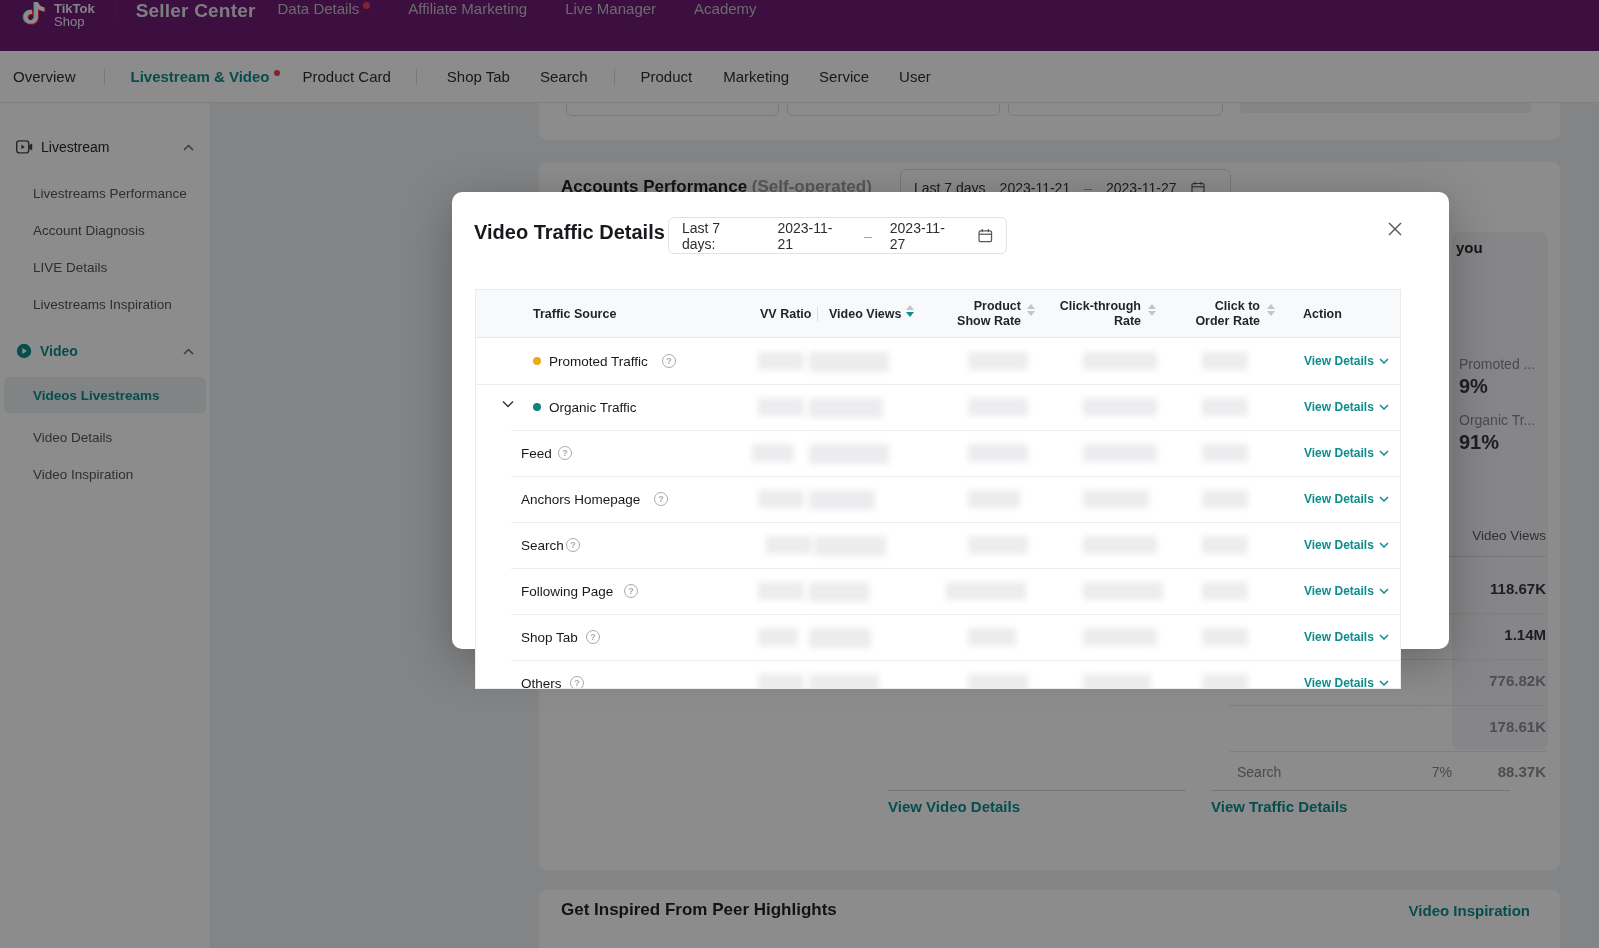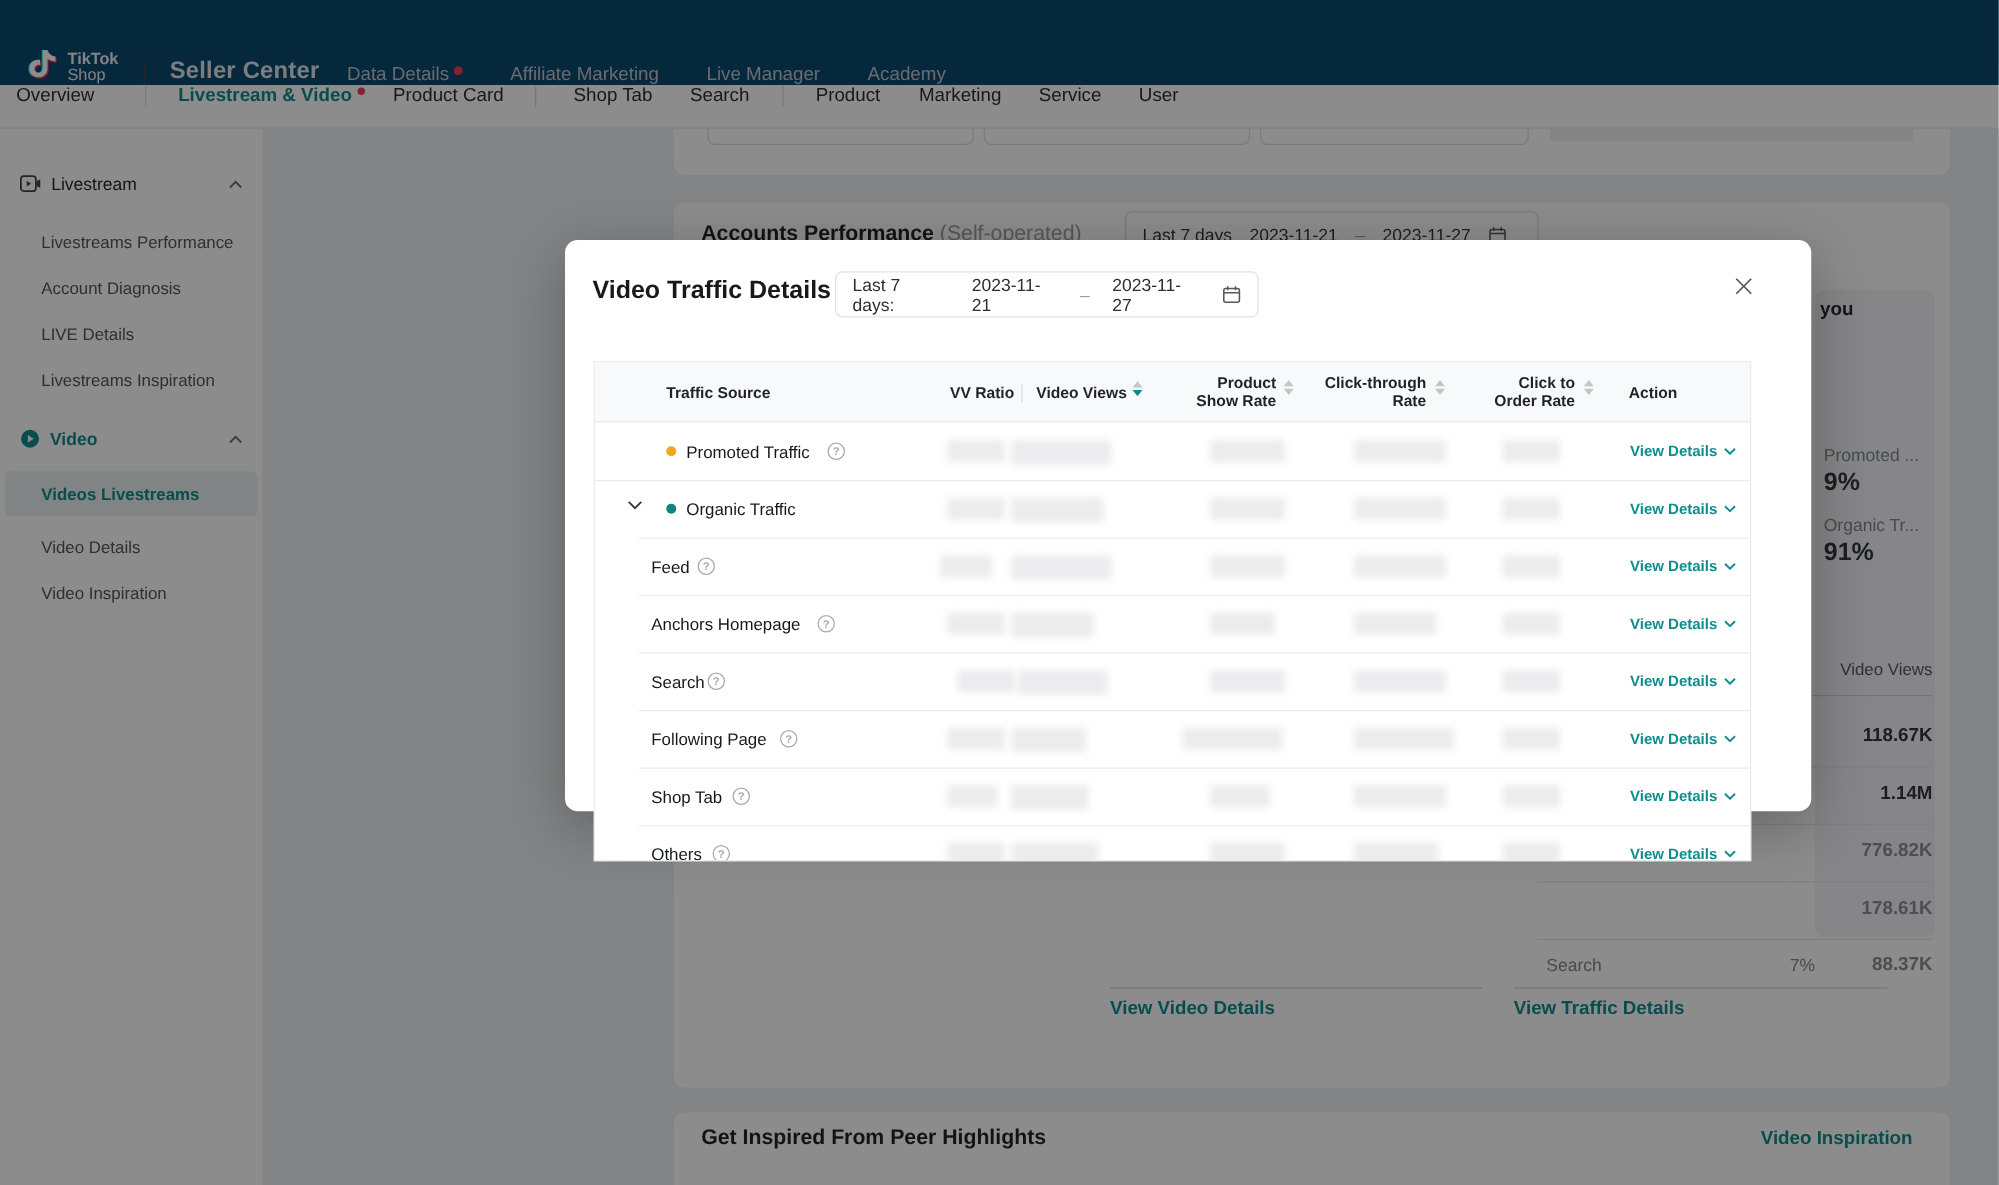--- a/index.html
+++ b/index.html
@@ -1,22 +1,22 @@
 <!DOCTYPE html>
 <html><head>
 <meta charset="utf-8">
 <style>
   * { margin:0; padding:0; box-sizing:border-box; }
   html,body { width:1599px; height:948px; overflow:hidden; }
   body { font-family:"Liberation Sans", sans-serif; background:#eef0f2; position:relative; }
   #screen { position:absolute; inset:0; width:1599px; height:948px; }
 
   
-  .topbar { position:absolute; left:0; top:0; width:100%; height:68px; background:#0c4a6e;
-            display:flex; align-items:flex-end; z-index:10; }
+  .topbar { position:absolute; left:0; top:0; width:100%; height:51px; background:#701a75;
+            display:flex; align-items:flex-start; z-index:10; }
   .logo { display:flex; align-items:center; margin-left:21px; gap:7px; }
   .logo-note { width:26px; height:30px; position:relative; }
   .logo-text { color:#eceef0; font-size:13px; font-weight:700; line-height:13px; }
   .tb-divider { width:1px; height:20px; background:#43464c; margin:0 20px; }
   .tb-title { color:#e2e4e8; font-size:19px; font-weight:600; letter-spacing:.2px; }
   .tb-nav { display:flex; align-items:center; margin-left:22px; gap:38px; }
   .tb-item { color:#c0c3c8; font-size:15px; display:flex; align-items:flex-start; gap:4px; cursor:pointer; }
   .reddot { width:7px; height:7px; border-radius:50%; background:#f23f56; margin-top:2px; }
 
   
@@ -39,21 +39,21 @@
   .sb-spacer { height:12px; }
 
   
   .bg-card { position:absolute; background:#fff; border-radius:8px; }
   .filters-card { left:539px; top:58px; width:1021px; height:82px; }
   .filter-box { position:absolute; top:32px; height:26px; border:1px solid #dcdfe1; border-radius:6px; background:#fff; }
   .filter-pill { position:absolute; left:701px; top:32px; width:291px; height:23px; background:#eef0f2; border-radius:4px; }
 
   .accounts-card { left:539px; top:162px; width:1021px; height:708px; }
   .ac-title { position:absolute; left:22px; top:15px; font-size:17px; font-weight:700; color:#1f2329; }
-  .ac-sub { font-weight:400; color:#9aa0a6; }
+  .ac-sub { font-weight:700; color:#9aa0a6; }
   .ac-datebox { position:absolute; left:361px; top:7px; width:331px; height:37px; border:1px solid #dcdfe1;
                 border-radius:6px; display:flex; align-items:center; gap:14px; padding:0 13px;
                 font-size:14px; color:#33373c; background:#fff; }
   .you-panel { position:absolute; left:913px; top:70px; width:96px; height:518px; background:#f4f5f7; border-radius:8px; }
   .yp-head { position:absolute; left:4px; top:7px; font-size:15px; font-weight:700; color:#23272b; }
   .yp-label { position:absolute; left:7px; font-size:14px; color:#84888d; white-space:nowrap; overflow:hidden; width:86px; }
   .yp-value { position:absolute; left:7px; font-size:20px; font-weight:700; color:#33373c; }
   .vv-col { position:absolute; left:691px; width:316px; text-align:right; }
   .vv-header { top:366px; font-size:13.5px; color:#55595e; }
   .vv-hline { position:absolute; left:691px; top:394px; width:316px; height:1px; background:#d5d7d9; }
@@ -162,21 +162,21 @@
       <div class="tb-item">
         <span>Live Manager</span>
       </div>
       <div class="tb-item">
         <span>Academy</span>
       </div>
     </div>
   </div>
 
   <div class="subnav">
-    <div class="sn-item" style="margin-right:40px">
+    <div class="sn-item" style="margin-right:28px">
         <span>Overview</span>
       </div>
     <div class="sn-sep"></div>
     <div class="sn-item active" style="margin-left:26px">
       <span>Livestream &amp; Video</span>
         <span class="reddot" style="width:6px;height:6px"></span>
     </div>
     <div class="sn-item" style="margin-left:22px;margin-right:25px">
         <span>Product Card</span>
       </div>

